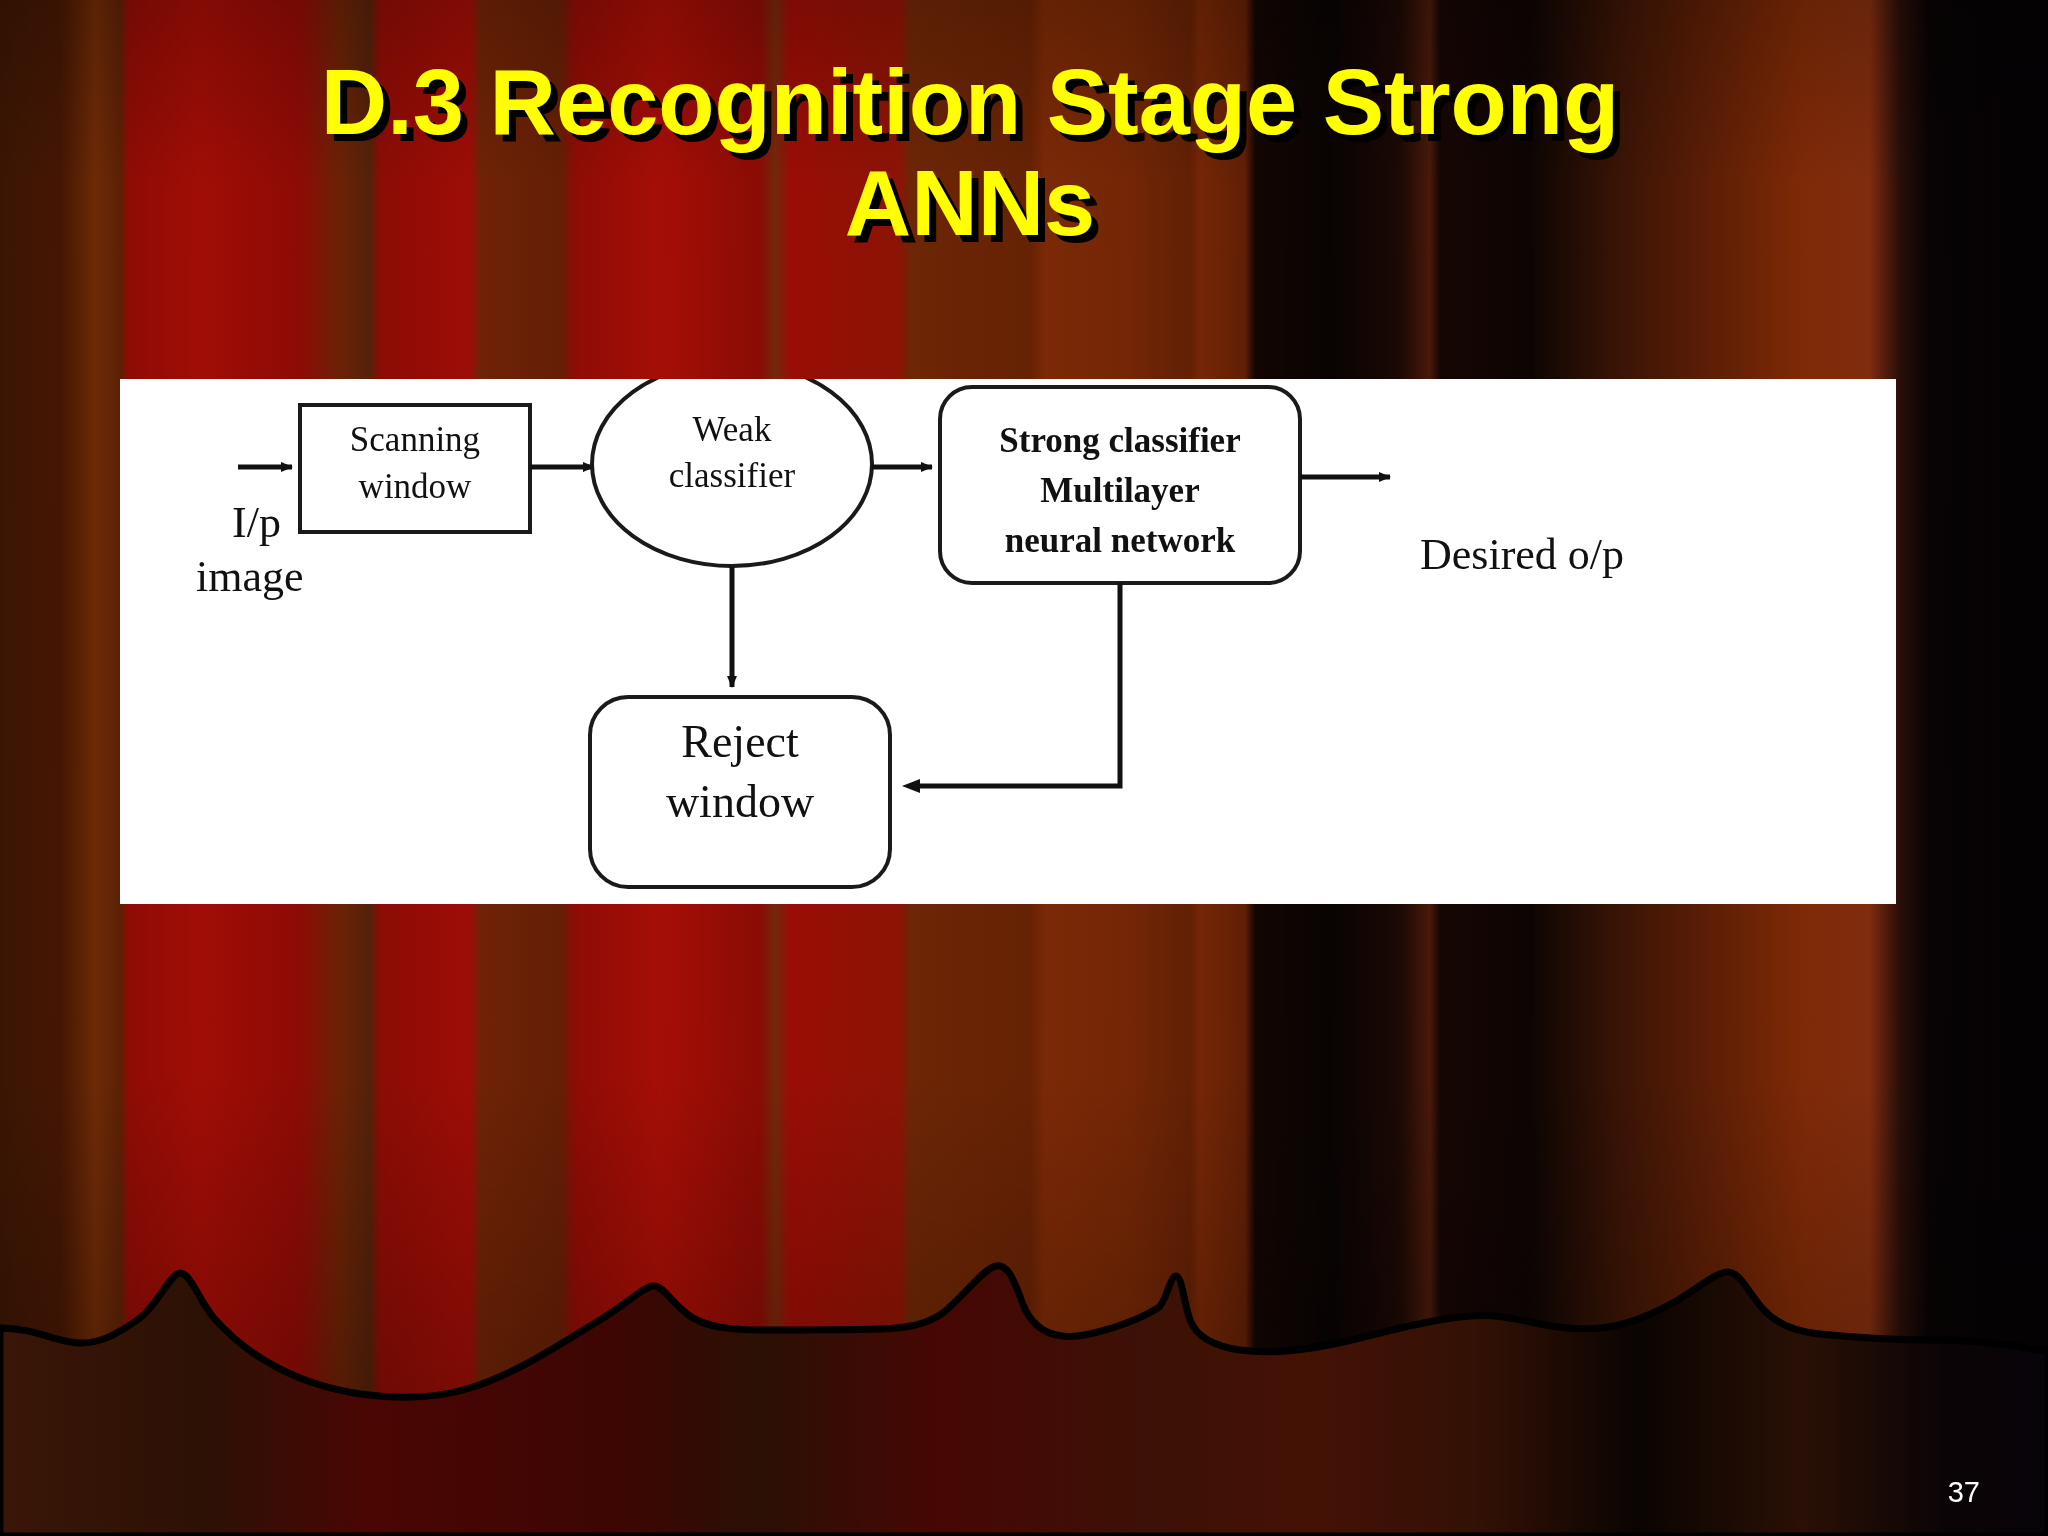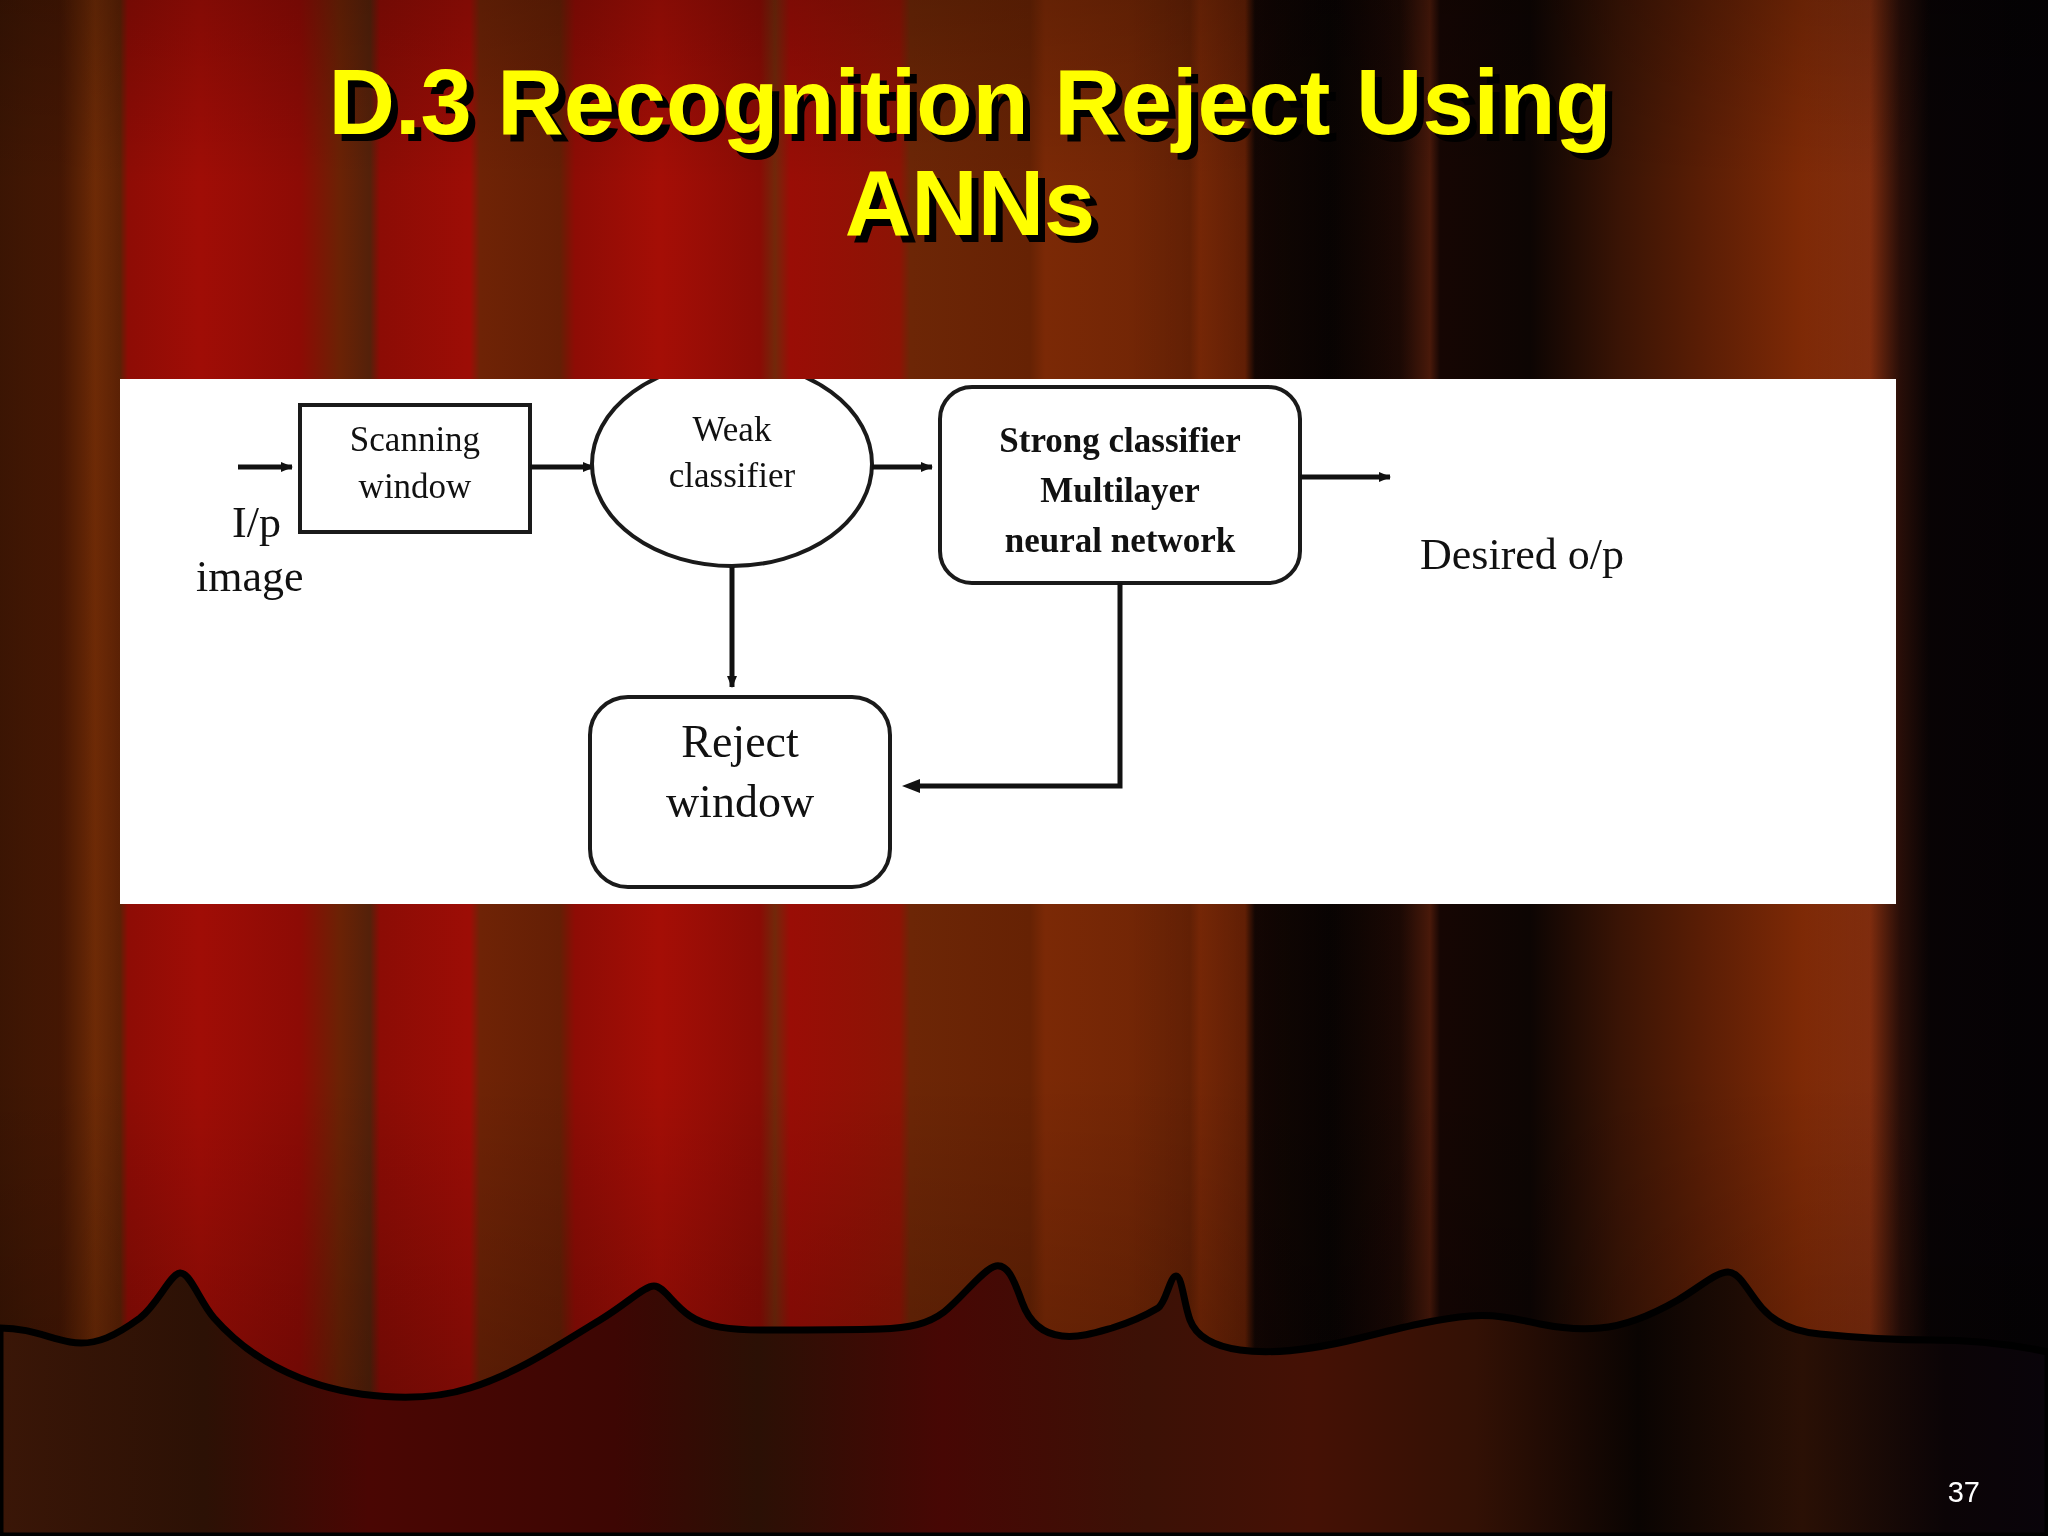--- a/index.html
+++ b/index.html
@@ -177,21 +177,21 @@
              C1128,107 1148,98 1158,92 C1166,87 1170,60 1176,60
              C1182,60 1184,88 1190,104 C1196,120 1212,130 1240,134
              C1275,139 1320,132 1360,122 C1400,112 1440,102 1470,100
              C1500,98 1520,104 1540,108 C1560,112 1580,114 1600,112
              C1625,110 1650,100 1678,84 C1700,71 1716,56 1728,56
              C1740,56 1748,76 1762,92 C1776,108 1796,116 1820,118
              C1850,121 1890,124 1930,124 C1970,124 2010,128 2048,136
              L2048,320 L0,320 Z" fill="url(#waveFill)" stroke="#000000" stroke-width="7"></path>
   </svg>
 
-  <div id="title">D.3 Recognition Reject Using
+  <div id="title">D.3 Recognition Stage Strong
 ANNs</div>
 
   <div id="diagram-panel">
     <svg id="diagram-svg" width="1776" height="525" viewBox="0 0 1776 525">
       <defs>
         <marker id="arrowR" markerWidth="13" markerHeight="13" refX="11" refY="5" orient="auto" markerUnits="userSpaceOnUse">
           <path d="M0,0 L12,5 L0,10 z" fill="#111111"></path>
         </marker>
       </defs>
 

